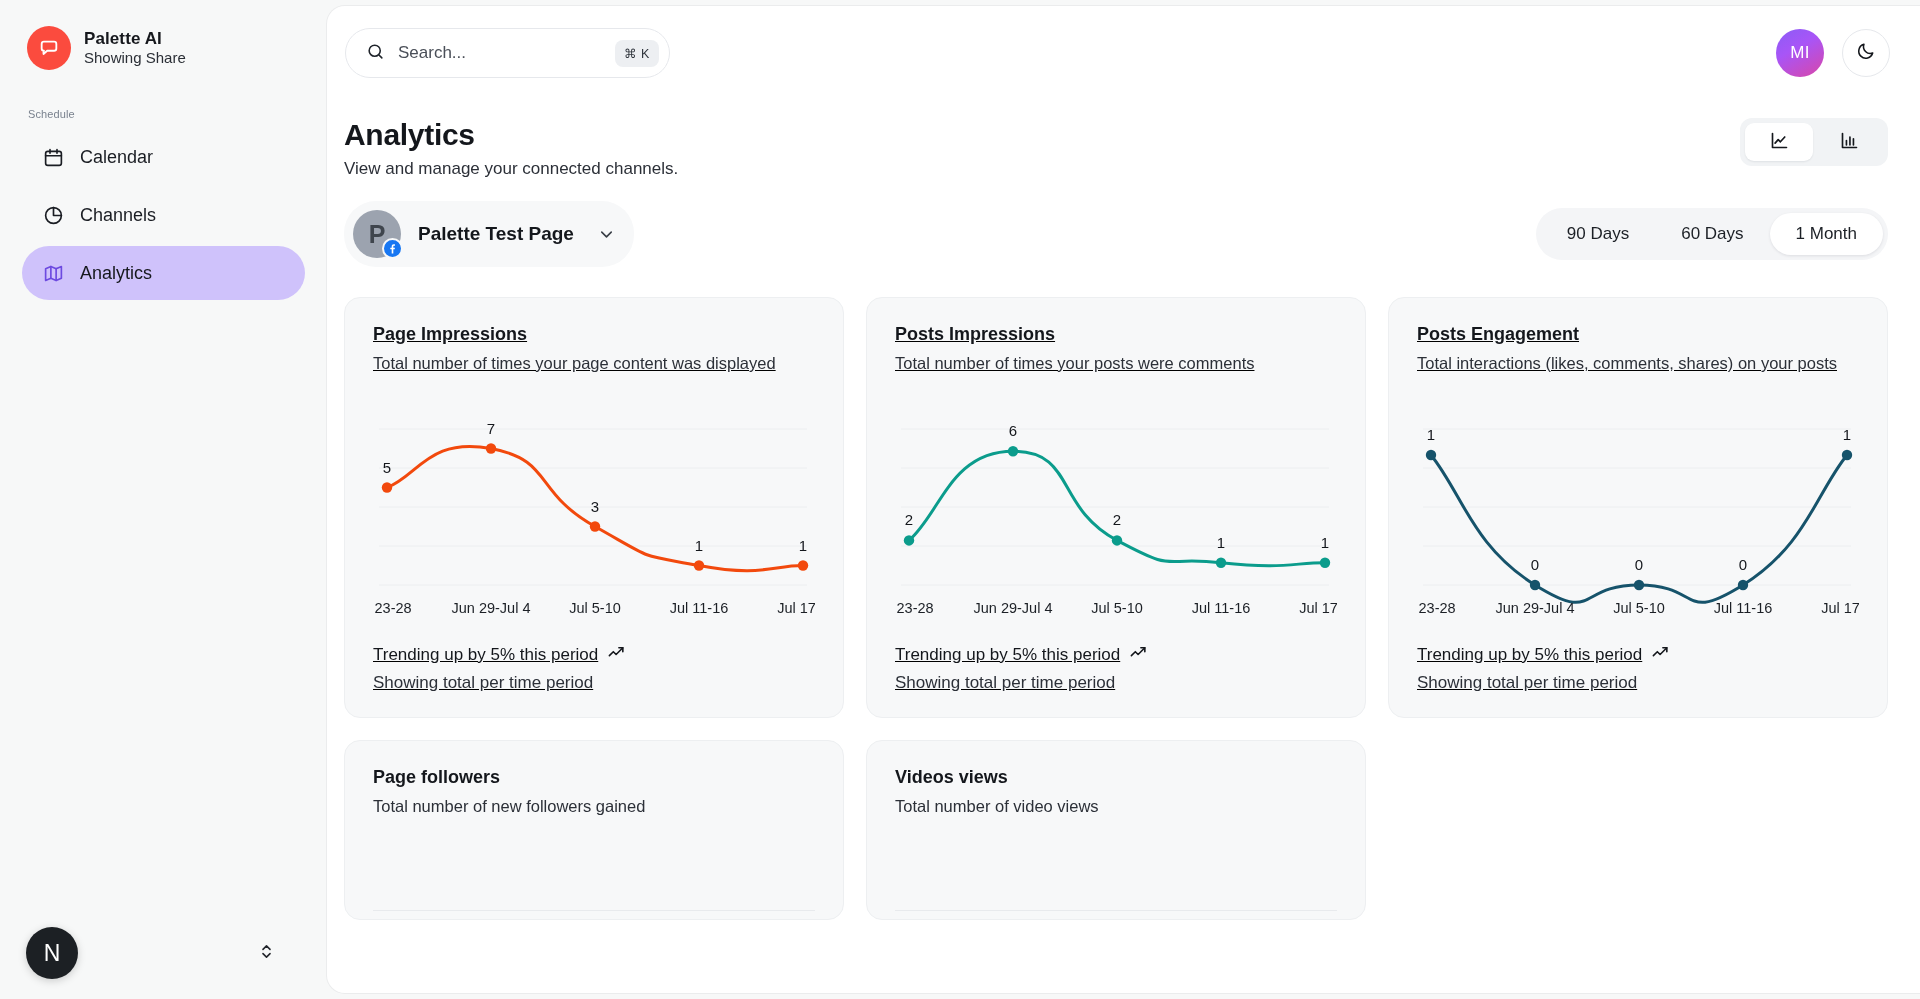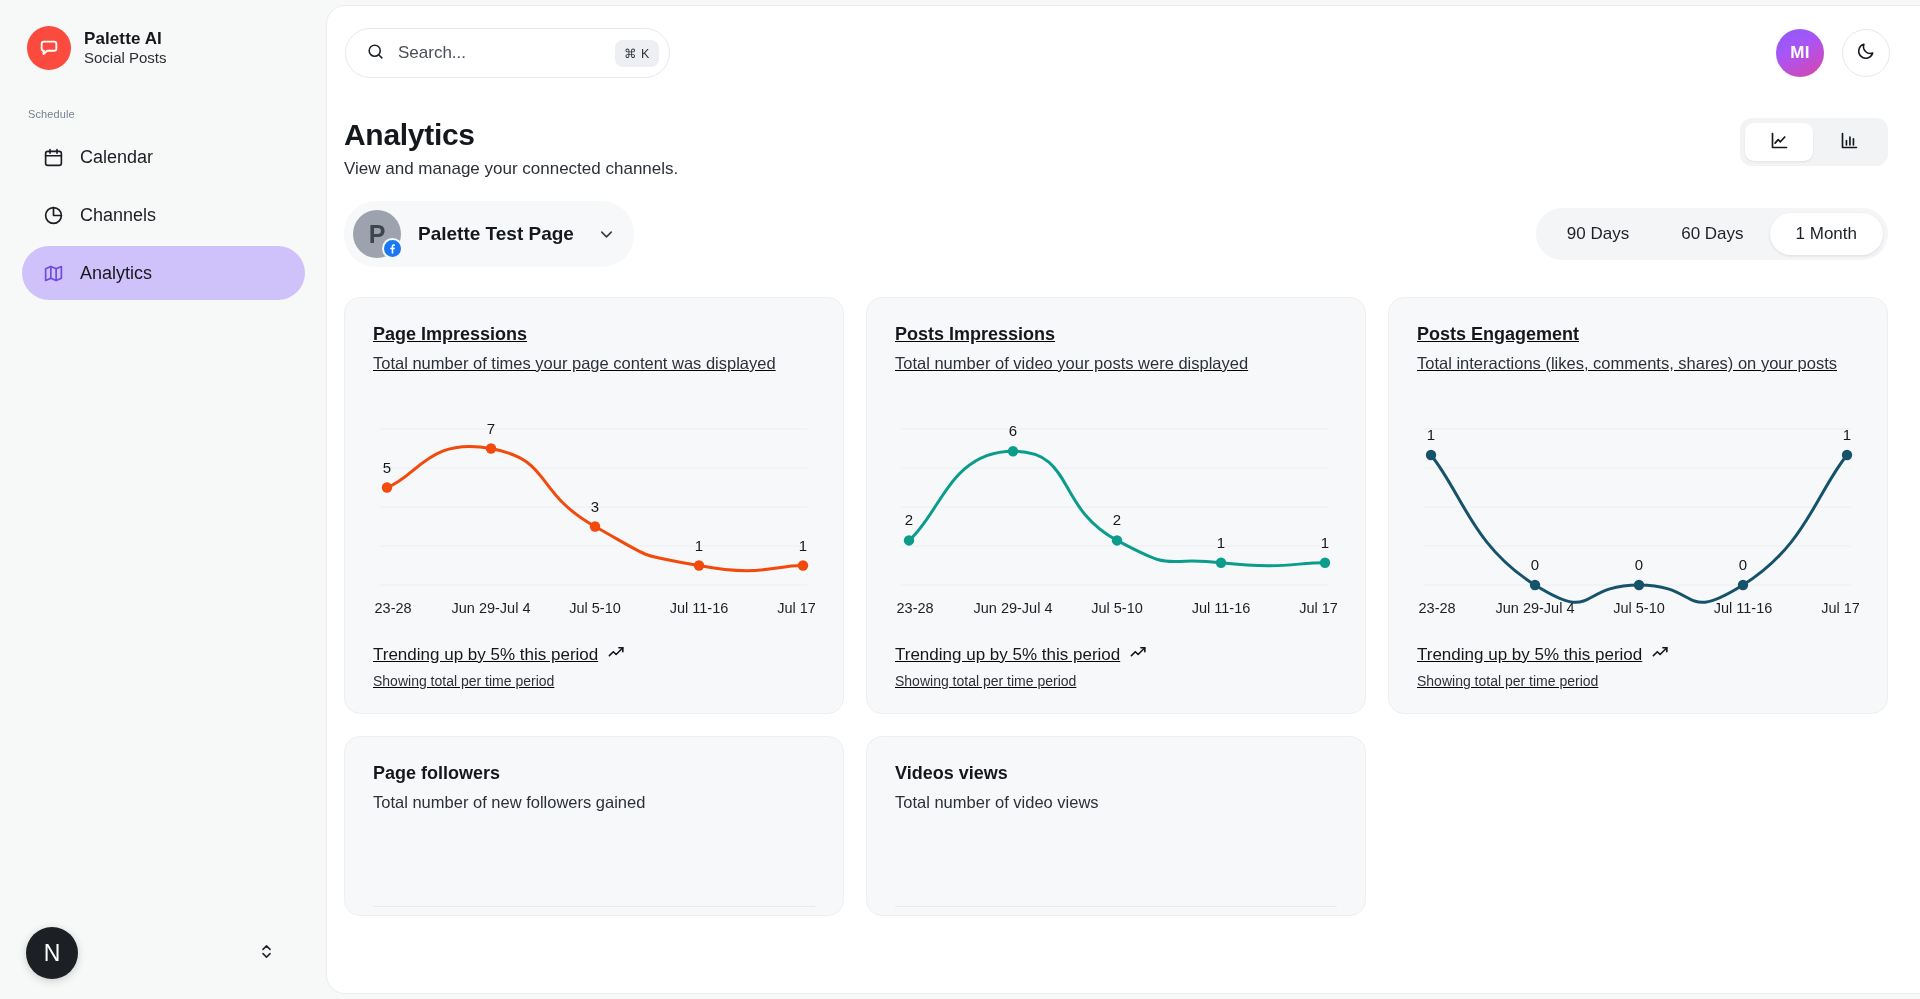--- a/index.html
+++ b/index.html
@@ -84,21 +84,21 @@
   .search-ph { font-size: 17px; color: #4A4F58; flex: 1; }
   .kbd {
     background: #EDEFF2; color: #2E333B;
     font-size: 12.5px; border-radius: 8px;
     padding: 6px 9px; letter-spacing: .6px;
   }
   .topbar-right { margin-left: auto; display: flex; align-items: center; gap: 18px; }
   .avatar {
     width: 48px; height: 48px; border-radius: 50%;
     background: linear-gradient(150deg, #8B5CF6 0%, #A855F7 40%, #D946A8 100%);
-    color: #fff; font-size: 17px; font-weight: 700;
+    color: #fff; font-size: 17px; font-weight: 400;
     display: flex; align-items: center; justify-content: center;
     letter-spacing: .4px;
   }
   .theme-toggle {
     width: 48px; height: 48px; border-radius: 50%;
     border: 1px solid #E6E8EC; background: #fff;
     display: flex; align-items: center; justify-content: center;
     cursor: pointer;
   }
 
@@ -171,21 +171,21 @@
   .card-desc { font-size: 16.5px; color: #2C3038; margin-top: 8px; line-height: 1.33; }
 
   .chart-area { margin-top: 14px; height: 236px; position: relative; overflow: hidden; }
   .chart-area svg { display: block; }
 
   .card-foot { margin-top: auto; padding-top: 18px; }
   .foot-line1 {
     font-size: 17px; color: #14171C;
     display: flex; align-items: center; gap: 9px;
   }
-  .foot-line2 { font-size: 14px; color: #2C3038; margin-top: 6px; }
+  .foot-line2 { font-size: 17px; color: #2C3038; margin-top: 6px; }
 
   .card.short { height: 180px; padding-bottom: 8px; }
   .card.short .divider {
     margin-top: auto; height: 1px; background: #E8EAED;
     margin-left: 0; margin-right: 0;
   }
   .cards-bottom {
     display: grid;
     grid-template-columns: repeat(3, 500px);
     gap: 22px;
@@ -200,21 +200,21 @@
   <aside class="sidebar">
 
     <div class="brand">
       <div class="brand-logo">
         <svg width="22" height="22" viewBox="0 0 24 24" fill="none" stroke="#fff" stroke-width="2" stroke-linecap="round" stroke-linejoin="round">
           <path d="M4 7.5A2.5 2.5 0 0 1 6.5 5h11A2.5 2.5 0 0 1 20 7.5v5a2.5 2.5 0 0 1-2.5 2.5H10l-4 3.5v-3.5H6.5A2.5 2.5 0 0 1 4 12.5z"></path>
         </svg>
       </div>
       <div class="brand-text">
         <div class="brand-name">Palette AI</div>
-        <div class="brand-sub">Social Posts</div>
+        <div class="brand-sub">Showing Share</div>
       </div>
     </div>
 
     <div class="nav-section-label">Schedule</div>
 
     <nav class="nav">
       <div class="nav-item">
         <span class="nav-ico">
           <svg width="21" height="21" viewBox="0 0 24 24" fill="none" stroke="#1A1D23" stroke-width="1.9" stroke-linecap="round" stroke-linejoin="round">
             <rect x="3" y="5" width="18" height="16" rx="2.5"></rect>
@@ -376,21 +376,21 @@
                   <path d="M15 6h5v5"></path>
               </svg>
             </span>
           </div>
           <div class="foot-line2">Showing total per time period</div>
         </div>
       </div>
 
       <div class="card">
         <div class="card-title">Posts Impressions</div>
-        <div class="card-desc">Total number of video your posts were displayed</div>
+        <div class="card-desc">Total number of times your posts were comments</div>
         <div class="chart-area">
             <svg width="444" height="236" viewBox="0 0 444 236">
               <line x1="6" x2="434" y1="40" y2="40" stroke="#ECEEF0" stroke-width="1"></line>
               <line x1="6" x2="434" y1="79" y2="79" stroke="#ECEEF0" stroke-width="1"></line>
               <line x1="6" x2="434" y1="118" y2="118" stroke="#ECEEF0" stroke-width="1"></line>
               <line x1="6" x2="434" y1="157" y2="157" stroke="#ECEEF0" stroke-width="1"></line>
               <line x1="6" x2="434" y1="196" y2="196" stroke="#ECEEF0" stroke-width="1"></line>
               <path d="M 14 151.42857142857144 C 45.2 124.68571428571431, 55.6 62.285714285714306, 118 62.285714285714306 C 180.4 62.285714285714306, 159.6 118.00000000000003, 222 151.42857142857144 C 284.4 184.85714285714286, 263.6 167.02857142857144, 326 173.71428571428572 C 388.4 180.4, 398.8 173.71428571428572, 430 173.71428571428572" fill="none" stroke="#0B9C8C" stroke-width="3" stroke-linecap="round"></path>
               <circle cx="14" cy="151.42857142857144" r="5.2" fill="#0B9C8C"></circle>
               <text x="14" y="136.42857142857144" text-anchor="middle" font-size="15" font-family="&quot;Liberation Sans&quot;, sans-serif" fill="#14171C">2</text>

